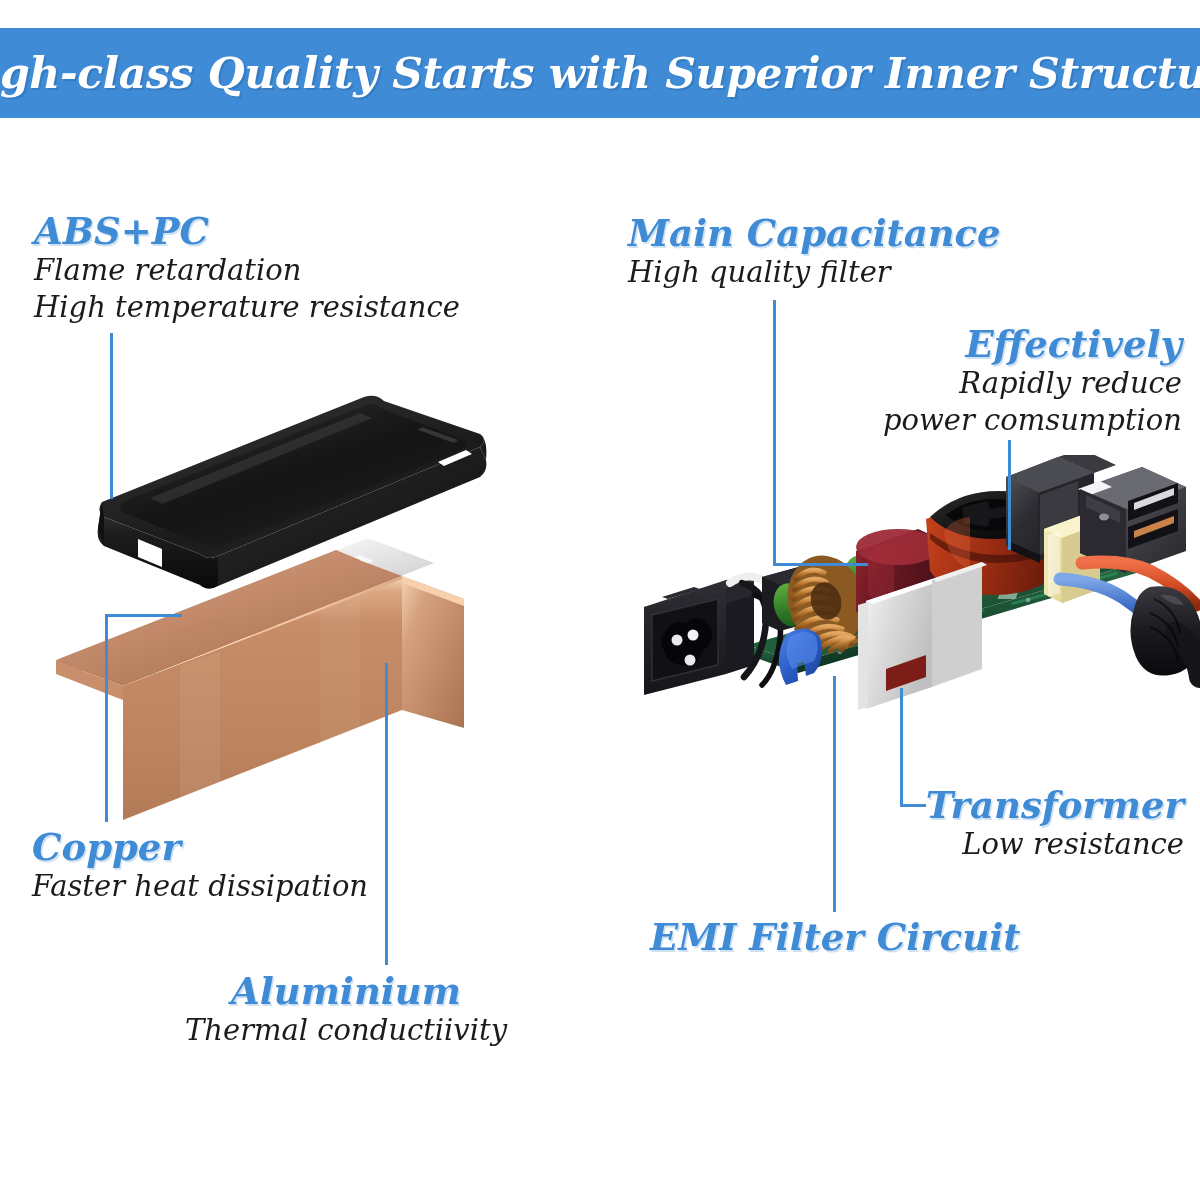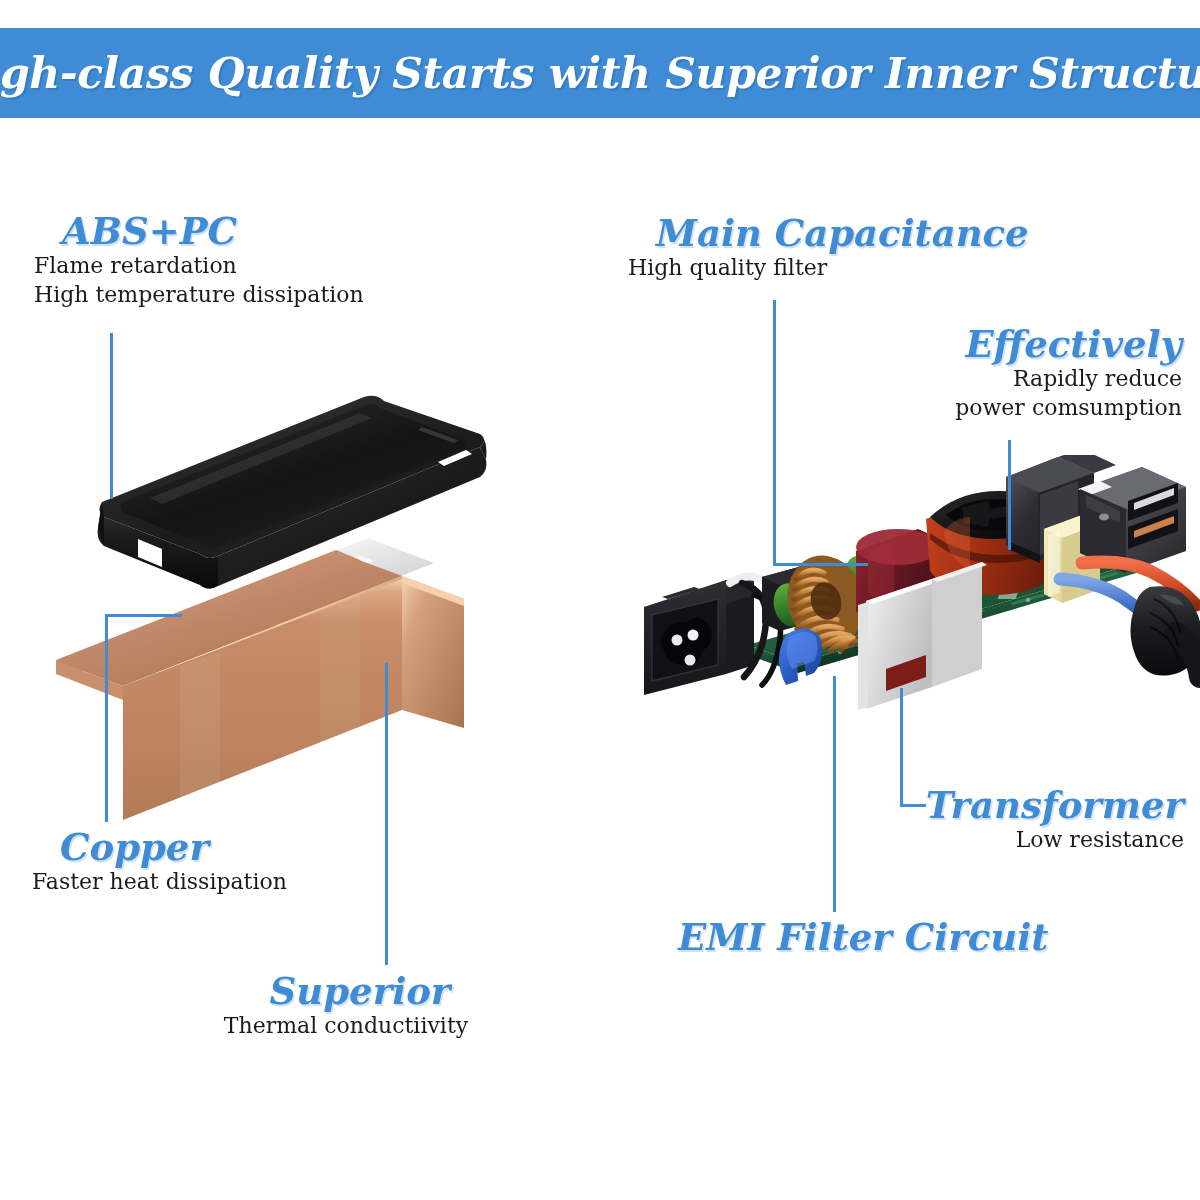--- a/index.html
+++ b/index.html
@@ -41,25 +41,25 @@
   
   .callout { position: absolute; }
   .callout .ctitle {
     color: #3f8bd6;
     font-weight: 700;
     font-style: italic;
     font-size: 37px;
     line-height: 1.05;
     white-space: nowrap;
     text-shadow: 1.5px 1.5px 0 rgba(120,170,215,0.35);
-    margin-left: 28px;
   }
   .callout .cdesc {
     color: #1b1b1b;
-    font-size: 22px;
+    font-style: italic;
+    font-size: 29px;
     line-height: 1.22;
     white-space: nowrap;
     margin-top: 2px;
   }
   .ta-left   { text-align: left; }
   .ta-right  { text-align: right; }
   .ta-center { text-align: center; }
 
   
   .lead {
@@ -513,30 +513,30 @@
   <div class="lead v" style="left:1008px; top:440px; height:110px;"></div>
 
   <div class="lead v" style="left:900px; top:688px; height:118px;"></div>
   <div class="lead h" style="left:900px; top:804px; width:26px;"></div>
 
   <div class="lead v" style="left:833px; top:676px; height:236px;"></div>
 
   <div class="callout ta-left" style="left:34px; top:212px;">
     <div class="ctitle">ABS+PC</div>
     <div class="cdesc">Flame retardation</div>
-    <div class="cdesc">High temperature dissipation</div>
+    <div class="cdesc">High temperature resistance</div>
   </div>
 
   <div class="callout ta-left" style="left:32px; top:828px;">
     <div class="ctitle">Copper</div>
     <div class="cdesc">Faster heat dissipation</div>
   </div>
 
   <div class="callout ta-center" style="left:176px; top:972px; width:340px;">
-    <div class="ctitle">Superior</div>
+    <div class="ctitle">Aluminium</div>
     <div class="cdesc">Thermal conductiivity</div>
   </div>
 
   <div class="callout ta-left" style="left:628px; top:214px;">
     <div class="ctitle">Main Capacitance</div>
     <div class="cdesc">High quality filter</div>
   </div>
 
   <div class="callout ta-right" style="left:810px; top:325px; width:372px;">
     <div class="ctitle">Effectively</div>

